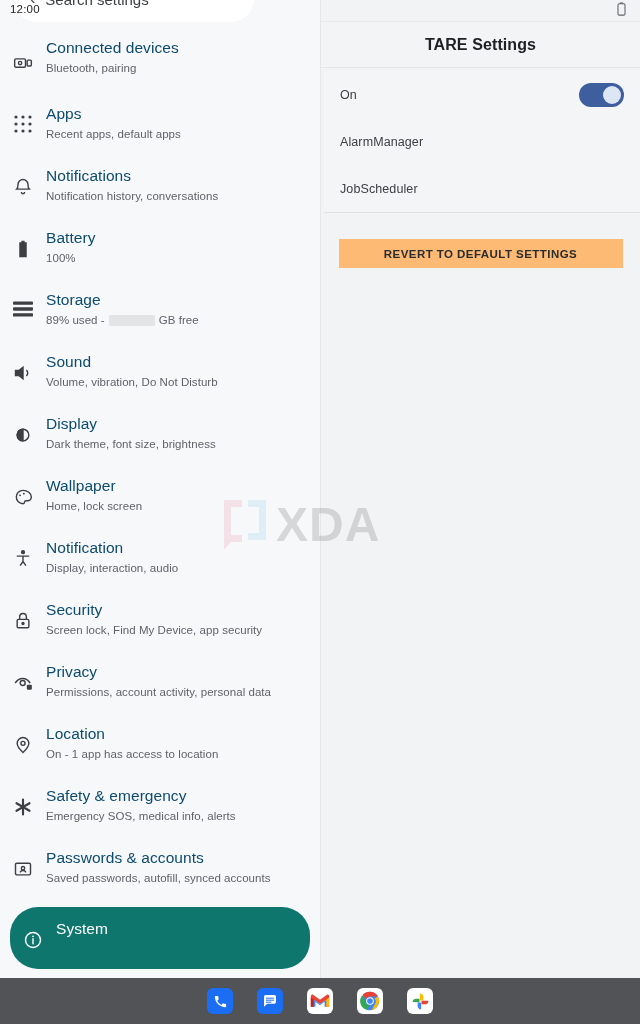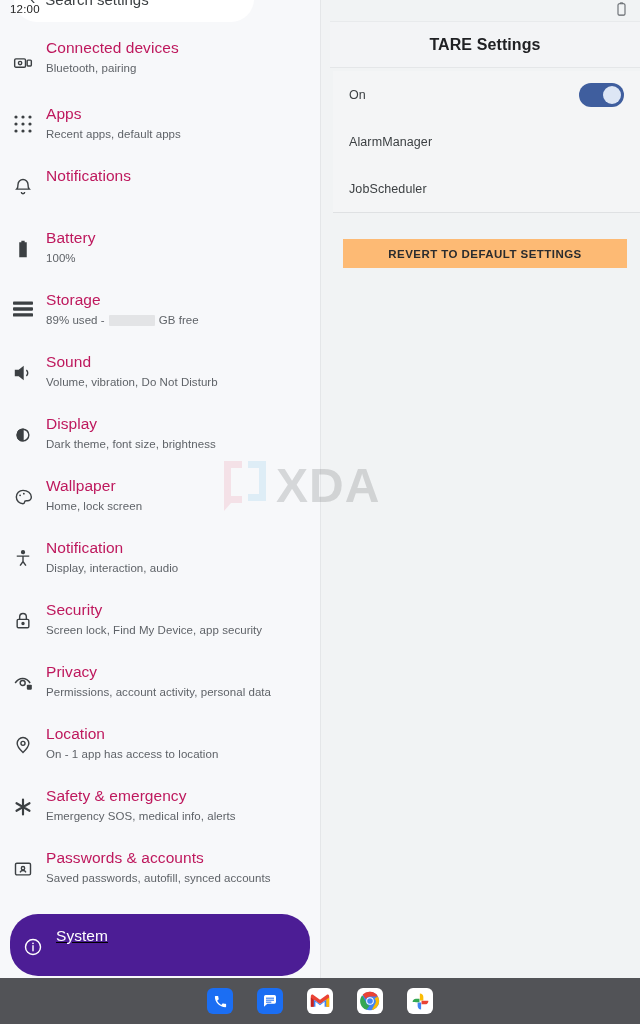--- a/index.html
+++ b/index.html
@@ -52,57 +52,55 @@
     min-height:62px;
   }
   .row .ico {
     width:46px; min-width:46px;
     display:flex; align-items:center; justify-content:center;
     padding-top:14px;
     color:#3c4043;
   }
   .row .txt { padding-top:2px; }
   .row .title {
-    font-size:15.5px; color:#be185d; line-height:22px;
+    font-size:15.5px; color:#0c4a6e; line-height:22px;
     font-weight:400; letter-spacing:.05px;
   }
   .row .sub {
     font-size:11.5px; color:#5f6368; line-height:17px;
     margin-top:1px; letter-spacing:.05px;
     display:flex; align-items:center;
   }
   .redact {
     display:inline-block; width:46px; height:11px;
     background:#e3e4e6; margin:0 4px; border-radius:1px;
     vertical-align:middle;
   }
   
   #row-connected { margin-top:4px; }
   #row-connected .title { position:relative; top:-4px; }
   #row-connected .sub { position:relative; top:-4px; }
 
   
   .row.selected {
-    background:#4c1d95;
+    background:#0f766e;
     border-radius:28px;
-    margin:16px 10px;
+    margin:9px 10px;
     padding-right:14px;
-    text-decoration:underline;
   }
   .row.selected .title { color:#ffffff; }
   .row.selected .sub   { color:#d4d6d9; }
   .row.selected .ico   { color:#ffffff; }
 
   
   #right-pane {
     width:320px; height:1024px;
     background:#f1f3f4;
     position:relative;
     border-left:1px solid #e4e6e8;
-    padding-left:9px;
   }
   #status-bar-right {
     height:22px; width:100%;
     display:flex; align-items:center; justify-content:flex-end;
     padding-right:14px;
     background:#f1f3f4;
     border-bottom:1px solid #e8eaec;
   }
   #app-title {
     height:46px;
@@ -146,21 +144,21 @@
     border:none;
     font-family:"Liberation Sans", sans-serif;
     font-size:11.5px; font-weight:700; color:#2b2c2e;
     letter-spacing:.45px;
     display:flex; align-items:center; justify-content:center;
     cursor:pointer;
   }
 
   
   #watermark {
-    position:absolute; left:222px; top:455px;
+    position:absolute; left:222px; top:494px;
     width:200px; height:62px;
     opacity:.30;
     z-index:3; pointer-events:none;
     display:flex; align-items:center; gap:8px;
   }
   #watermark .wm-text {
     font-size:48px; font-weight:700; color:#8a8c8e;
     letter-spacing:1px; line-height:1;
     font-family:"Liberation Sans", sans-serif;
   }
@@ -238,20 +236,21 @@
 
       <div class="row">
         <div class="ico">
           <svg width="20" height="20" viewBox="0 0 24 24" fill="none" stroke="currentColor" stroke-width="1.7">
             <path d="M6 9a6 6 0 0 1 12 0c0 4 1.5 5.5 1.5 5.5h-15S6 13 6 9z"></path>
             <path d="M10 18a2 2 0 0 0 4 0"></path>
           </svg>
         </div>
         <div class="txt">
           <div class="title">Notifications</div>
+          <div class="sub">Notification history, conversations</div>
         </div>
       </div>
 
       <div class="row">
         <div class="ico">
           <svg width="20" height="20" viewBox="0 0 24 24" fill="currentColor">
             <path d="M10 2h4v2h2.5v18h-9V4H10z"></path>
           </svg>
         </div>
         <div class="txt">

